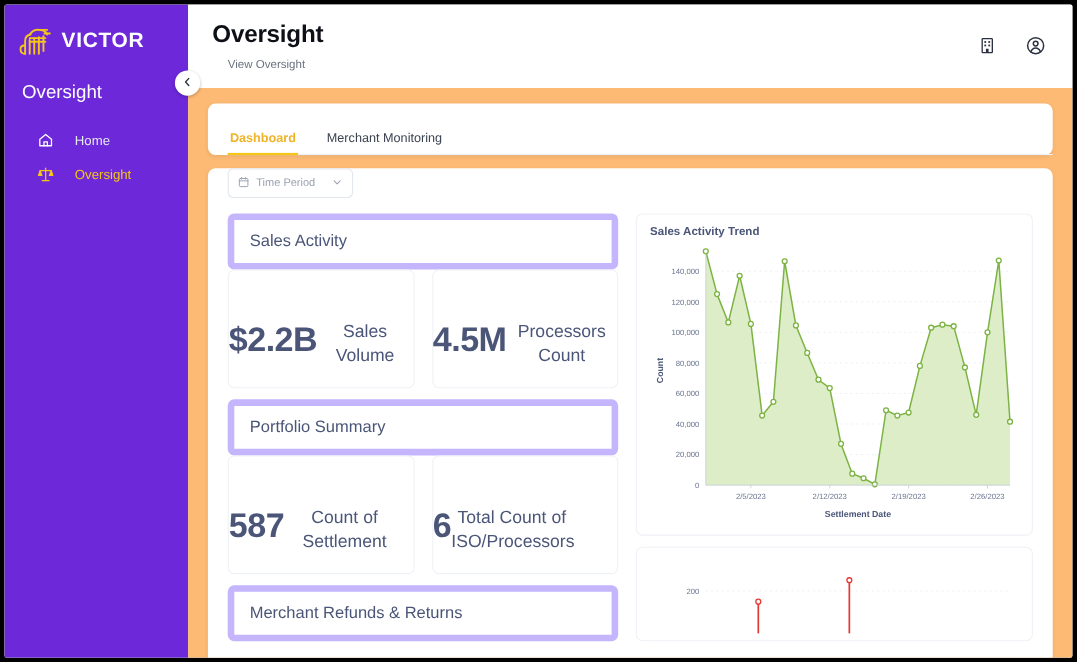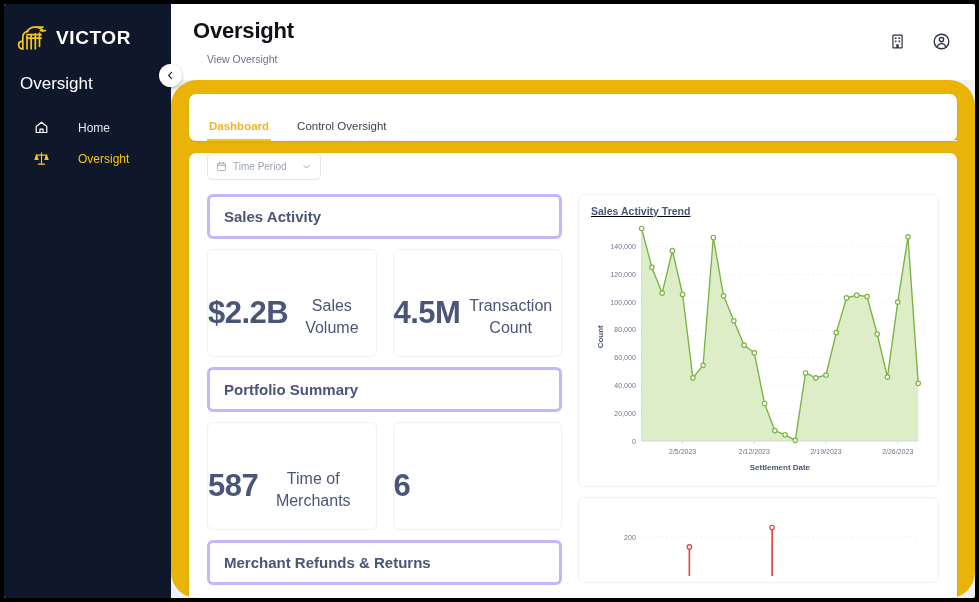--- a/index.html
+++ b/index.html
@@ -19,21 +19,21 @@
     background: #eef1f6;
     overflow: hidden;
     display: flex;
     border-radius: 2px;
   }
 
   
   #sidebar {
     width: 167px;
     flex: 0 0 167px;
-    background: #0f172a;
+    background: #6d28d9;
     color: #fff;
     position: relative;
     padding-top: 12px;
   }
 
   .brand {
     display: flex;
     align-items: center;
     gap: 7px;
     padding: 4px 0 0 11px;
@@ -51,21 +51,21 @@
     font-size: 17px;
     font-weight: 400;
     padding: 18px 0 0 16px;
     color: #ffffff;
   }
 
   .nav { margin-top: 18px; }
   .nav-item {
     display: flex;
     align-items: center;
-    gap: 29px;
+    gap: 19px;
     padding: 8px 0 8px 30px;
     font-size: 12px;
     color: #e4e7ec;
     cursor: pointer;
   }
   .nav-item.active { color: #f5c518; }
   .nav-item .nav-icon {
     width: 15px; height: 15px;
     display: flex; align-items: center; justify-content: center;
     flex: 0 0 15px;
@@ -120,22 +120,21 @@
     align-items: center;
     gap: 26px;
     padding-top: 14px;
   }
   .topbar-icons .ticon { cursor: pointer; display: block; }
 
   .content {
     flex: 1 1 auto;
     overflow: hidden;
     padding: 14px 18px 0 18px;
-    background: #eab308;
-    border-radius: 26px;
+    background: #fdba74;
   }
 
   .card {
     background: #ffffff;
     border-radius: 7px;
     box-shadow: 0 1px 3px rgba(16,24,40,.07);
   }
 
   .tabs-card {
     padding: 0 0 0 18px;
@@ -194,27 +193,26 @@
     display: flex;
     gap: 16px;
     margin-top: 14px;
     align-items: flex-start;
   }
   .col-left { width: 355px; flex: 0 0 355px; }
   .col-right { flex: 1 1 auto; min-width: 0; }
 
   .section-header {
     background: #fff;
-    border: 3px solid #c4b5fd;
+    border: 6px solid #c4b5fd;
     border-radius: 6px;
     padding: 11px 14px;
     font-size: 15px;
-    font-weight: 700;
+    font-weight: 400;
     color: #4a5578;
-    margin-bottom: 10px;
   }
 
   .kpi-row { display: flex; gap: 16px; margin-bottom: 10px; }
   .kpi {
     flex: 1 1 0;
     background: #fff;
     border: 1px solid #eef1f5;
     border-radius: 6px;
     height: 108px;
     display: flex;
@@ -238,21 +236,20 @@
     line-height: 1.35;
     max-width: 110px;
   }
 
   .chart-card {
     background: #fff;
     border: 1px solid #eef1f5;
     border-radius: 6px;
     padding: 10px 12px 6px 12px;
     margin-bottom: 10px;
-    text-decoration: underline;
   }
   .chart-title {
     font-size: 10.5px;
     font-weight: 700;
     color: #4a5578;
     margin-bottom: 2px;
   }
   .chart-svg { display: block; width: 100%; }
 
   .axis-txt { font-family: "Liberation Sans", sans-serif; font-size: 7.2px; fill: #6b7590; }
@@ -353,21 +350,21 @@
     </header>
 
     <div class="content">
 
       <div class="card tabs-card">
         <div class="tabs">
           <div class="tab active">
             <span>Dashboard</span>
           </div>
           <div class="tab">
-            <span>Control Oversight</span>
+            <span>Merchant Monitoring</span>
           </div>
         </div>
       </div>
 
       <div class="card dash-card">
 
         <div class="period-select">
           <span>
             <svg viewBox="0 0 24 24" width="11" height="11" fill="none" stroke="#9aa2b1" stroke-width="1.9" stroke-linecap="round" stroke-linejoin="round">
               <rect x="3.5" y="5" width="17" height="16" rx="2"></rect>
@@ -389,32 +386,33 @@
           <div class="col-left">
 
             <div class="section-header">Sales Activity</div>
             <div class="kpi-row">
               <div class="kpi">
                 <div class="kpi-value">$2.2B</div>
                 <div class="kpi-label">Sales Volume</div>
               </div>
               <div class="kpi">
                 <div class="kpi-value">4.5M</div>
-                <div class="kpi-label">Transaction Count</div>
+                <div class="kpi-label">Processors Count</div>
               </div>
             </div>
 
             <div class="section-header">Portfolio Summary</div>
             <div class="kpi-row">
               <div class="kpi">
                 <div class="kpi-value">587</div>
-                <div class="kpi-label">Time of Merchants</div>
+                <div class="kpi-label">Count of Settlement</div>
               </div>
               <div class="kpi">
                 <div class="kpi-value">6</div>
+                <div class="kpi-label">Total Count of ISO/Processors</div>
               </div>
             </div>
 
             <div class="section-header">Merchant Refunds &amp; Returns</div>
 
           </div>
 
           <div class="col-right">
 
             <div class="chart-card">

